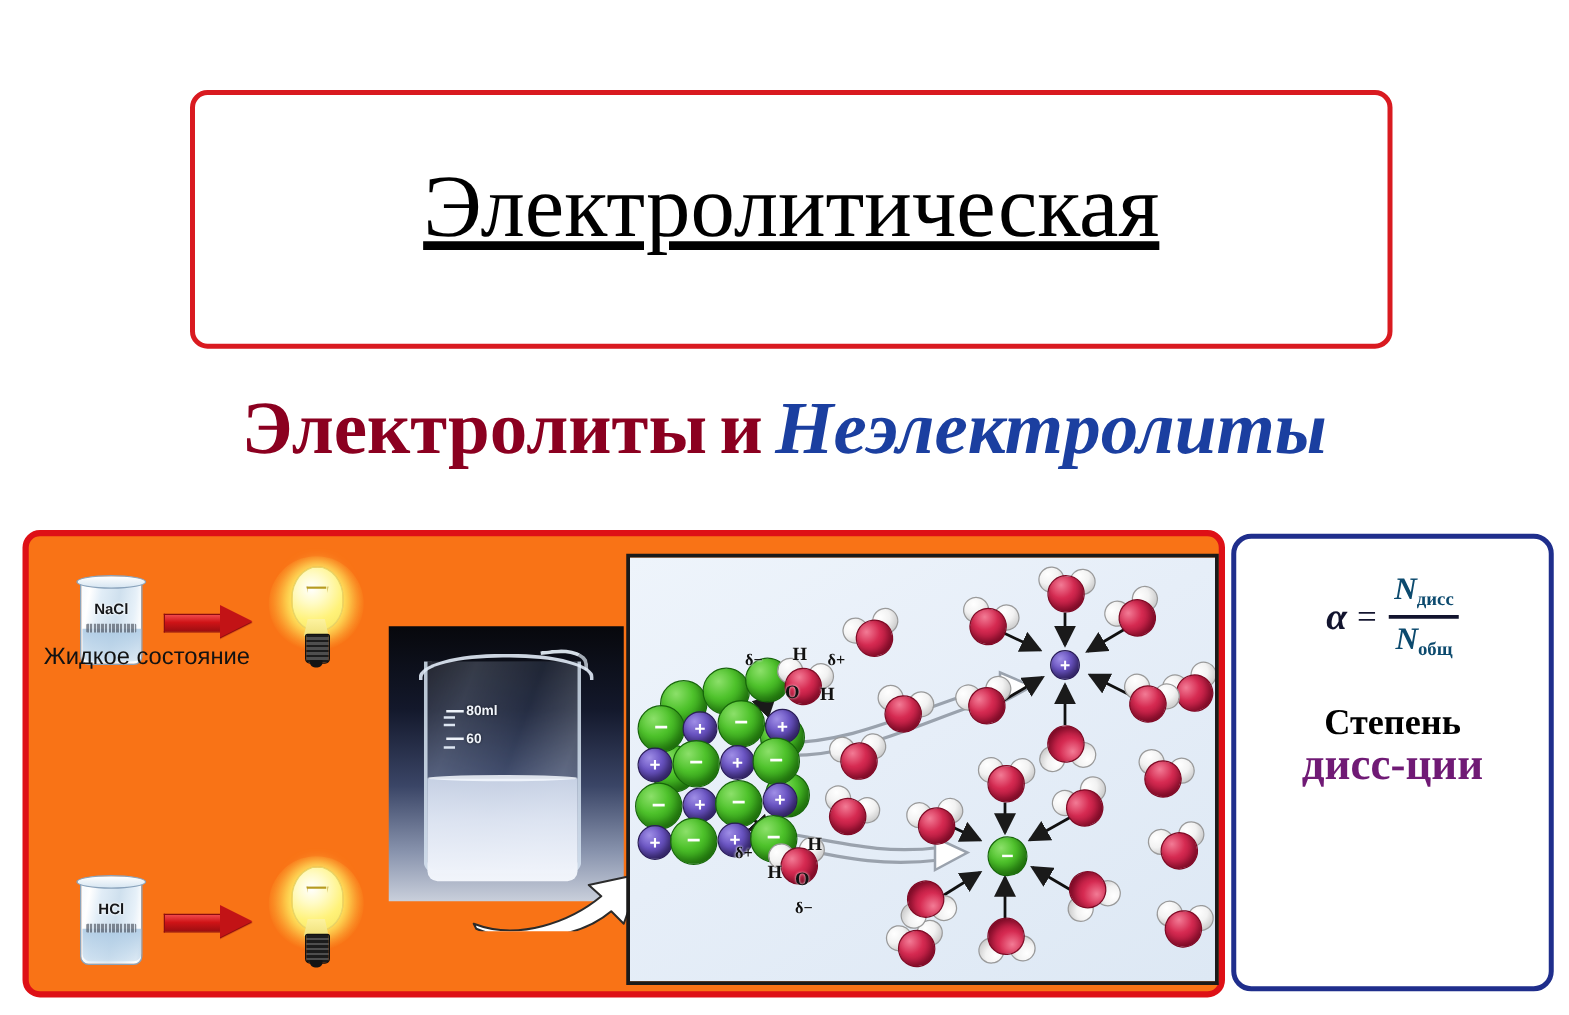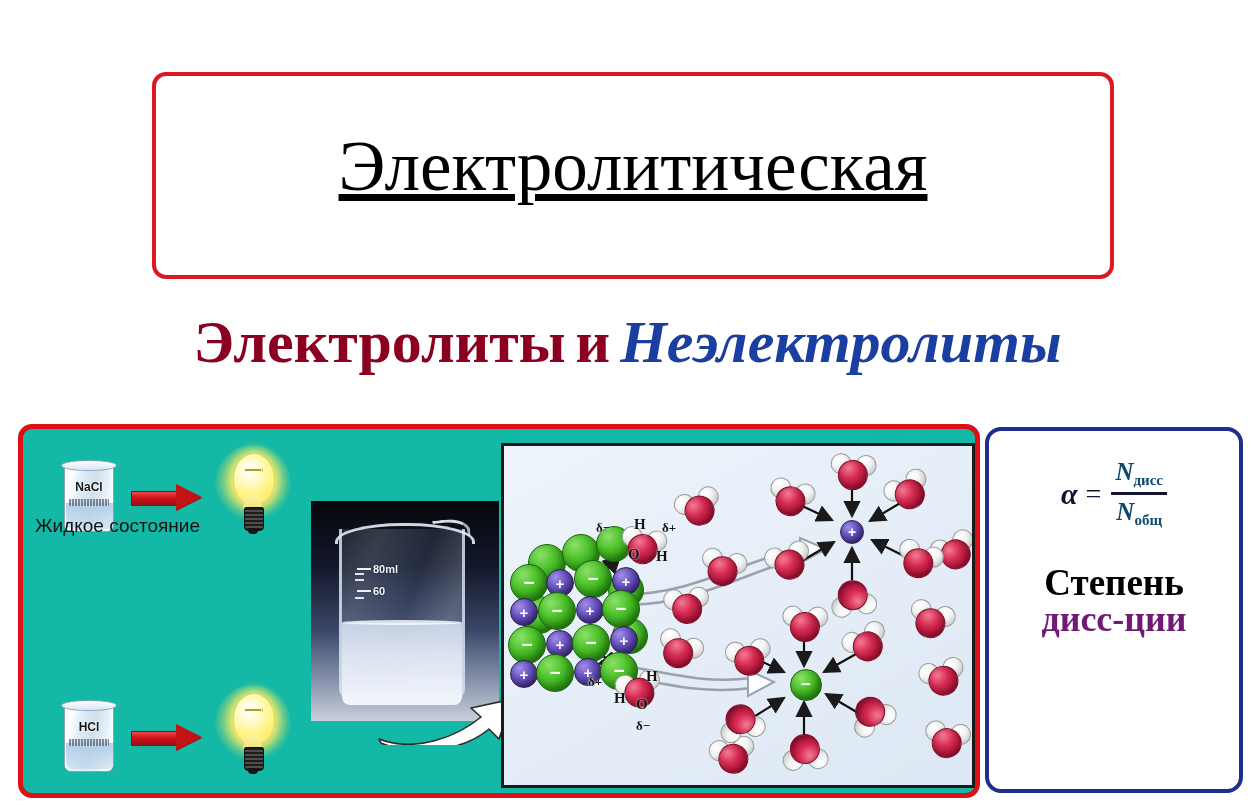--- a/index.html
+++ b/index.html
@@ -62,21 +62,21 @@
   
   #left-panel {
     position: absolute;
     left: 18px;
     top: 424px;
     width: 962px;
     height: 374px;
     box-sizing: border-box;
     border: 5px solid #DE1016;
     border-radius: 14px;
-    background: #14b8a6;
+    background: #f97316;
   }
 
   
   .exp-row {
     position: absolute;
     left: 38px;
     width: 250px;
     height: 100px;
     display: flex;
     align-items: center;
@@ -506,21 +506,21 @@
   #fraction .bar {
     width: 100%;
     height: 2.5px;
     background: #12142e;
     margin: 2px 0;
   }
   #degree-title {
     margin-top: 34px;
     font-family: "Liberation Serif", serif;
     font-weight: bold;
-    font-size: 37px;
+    font-size: 29px;
     color: #000000;
     line-height: 1.0;
     white-space: nowrap;
   }
   #degree-subtitle {
     font-family: "Liberation Serif", serif;
     font-weight: bold;
     font-size: 36px;
     color: #701a75;
     line-height: 1.0;

